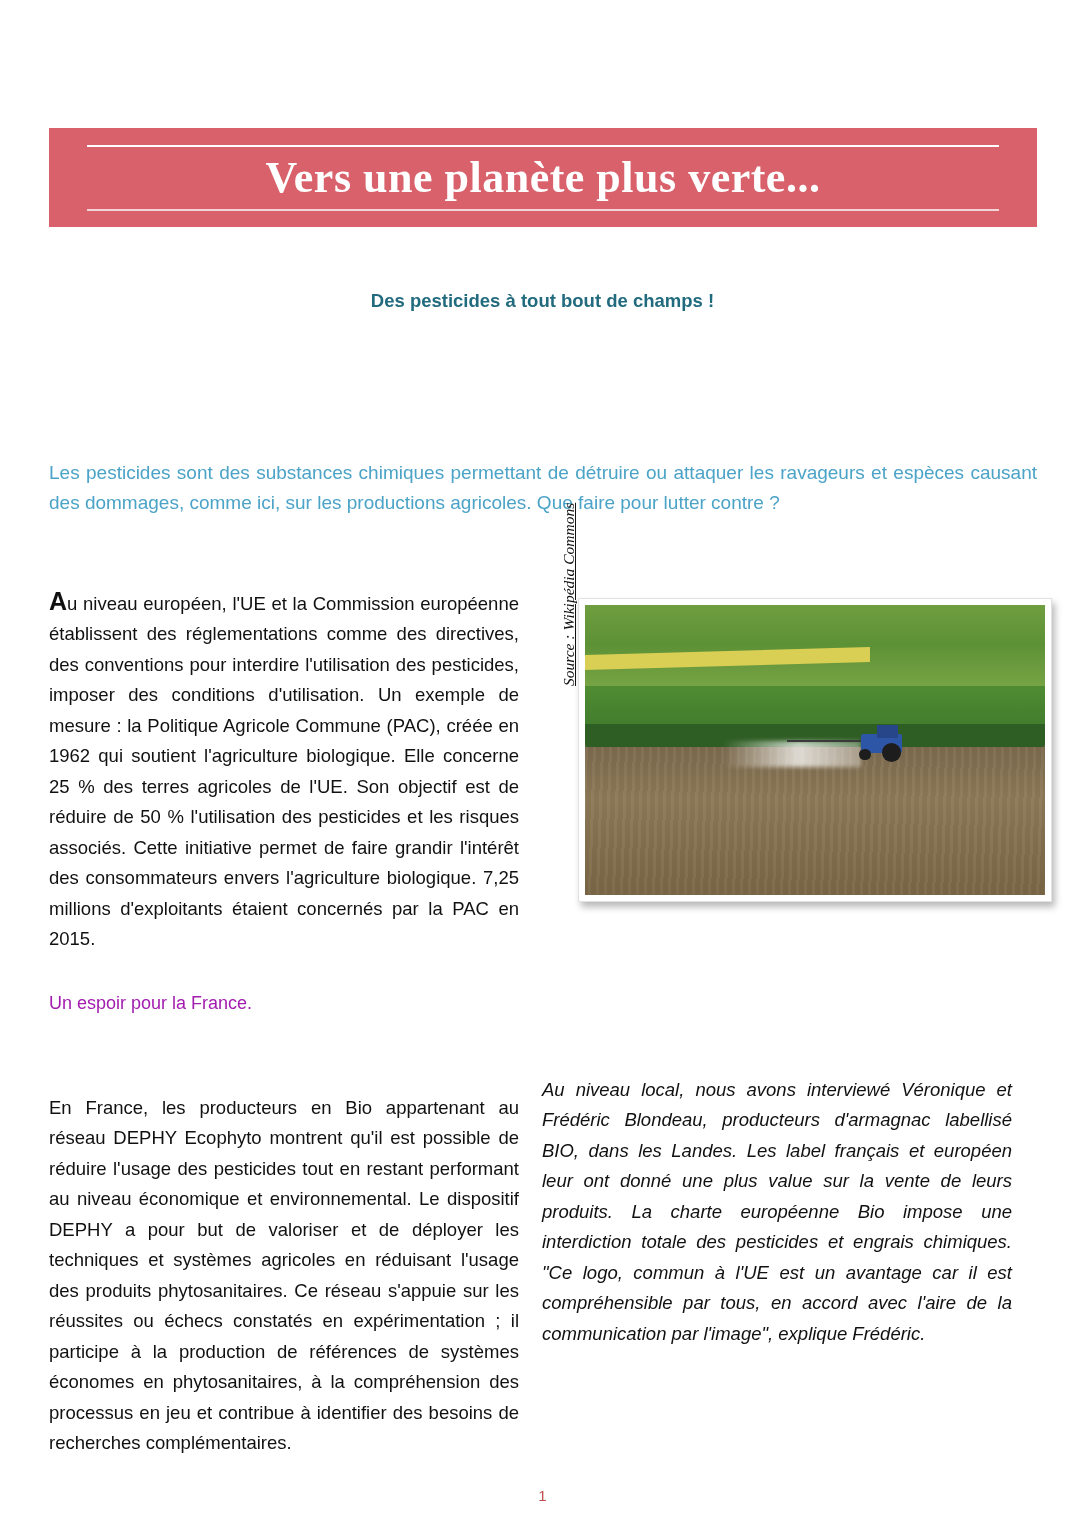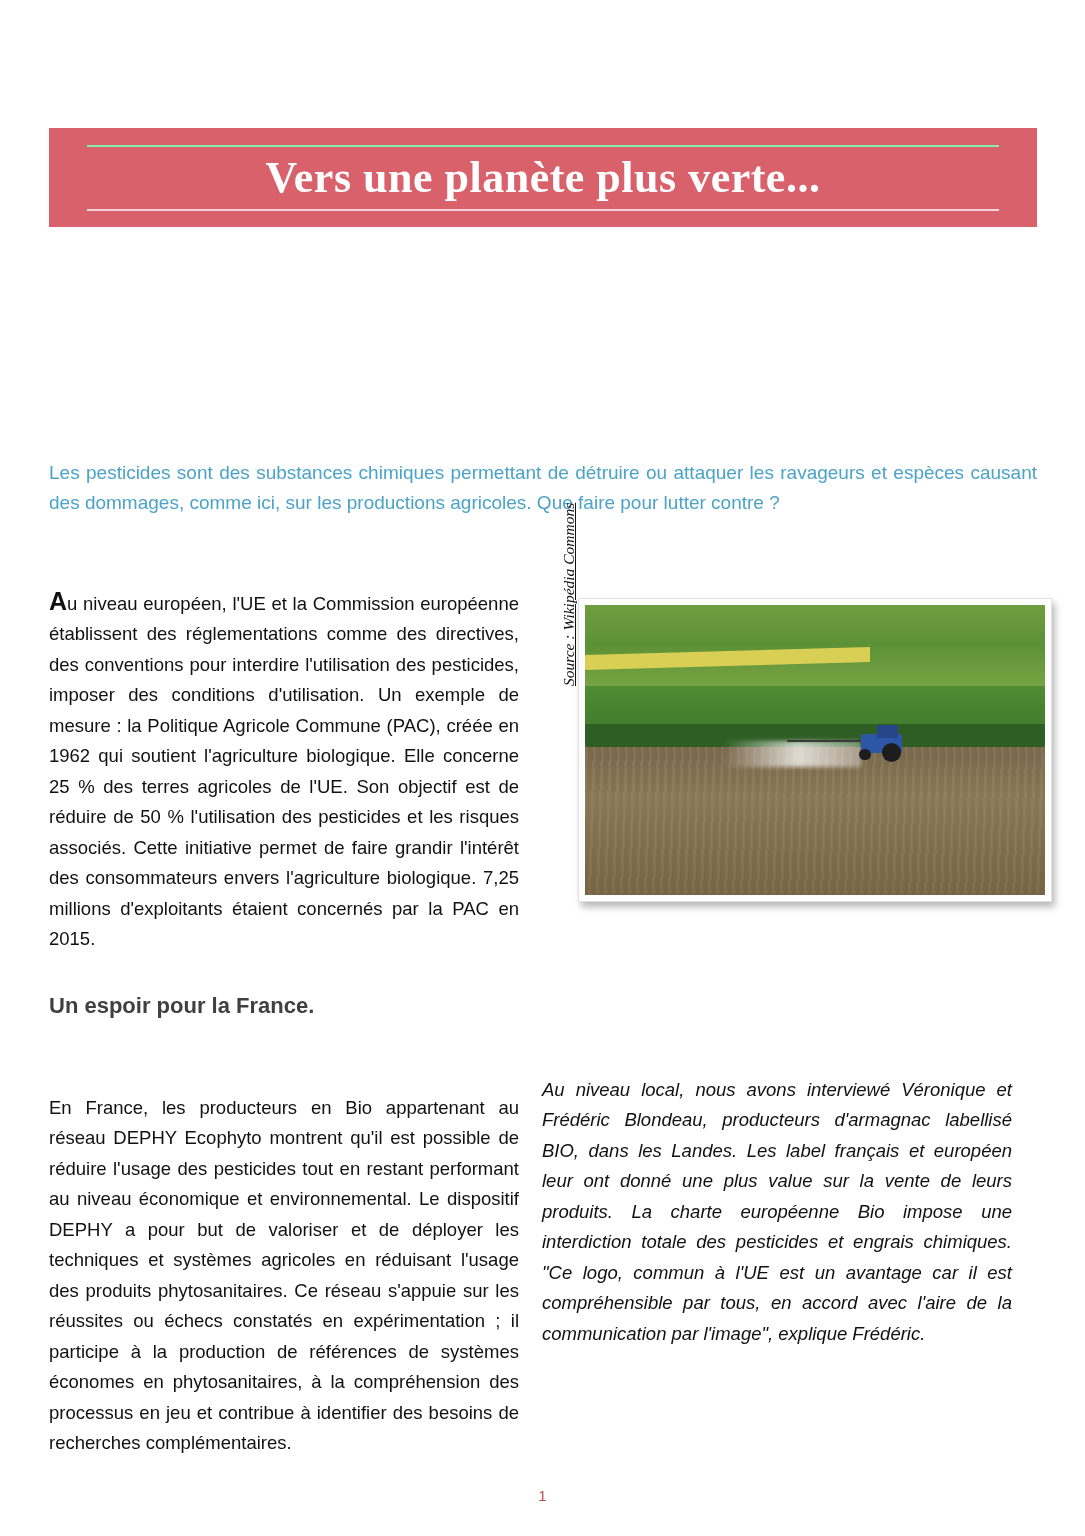--- a/index.html
+++ b/index.html
@@ -30,21 +30,21 @@
     width: 988px;
     height: 99px;
     background: #d9616c;
     display: flex;
     align-items: center;
     justify-content: center;
   }
   .masthead-inner {
     width: 912px;
     height: 62px;
-    border-top: 2px solid #86efac;
+    border-top: 2px solid #ffffff;
     border-bottom: 2px solid #f3d4d7;
     display: flex;
     align-items: center;
     justify-content: center;
   }
   .masthead-title {
     font-family: "Liberation Serif", serif;
     font-weight: bold;
     font-size: 44px;
     letter-spacing: 0.5px;
@@ -90,23 +90,23 @@
     text-align: justify;
     color: #111111;
   }
   .dropcap {
     font-size: 25px;
     font-weight: bold;
     line-height: 0;
   }
 
   .subhead {
-    font-size: 22px;
-    color: #404040;
-    font-weight: bold;
+    font-size: 18px;
+    color: #a21caf;
+    font-weight: normal;
   }
 
   .sub-left {
     position: absolute;
     left: 49px;
     top: 993px;
     width: 470px;
   }
   .col-left-2 {
     position: absolute;
@@ -267,20 +267,21 @@
 <body>
 
 <div class="page">
 
   <div class="masthead">
     <div class="masthead-inner">
       <div class="masthead-title">Vers une planète plus verte...</div>
     </div>
   </div>
 
+  <div class="headline">Des pesticides à tout bout de champs !</div>
 
   <div class="standfirst">Les pesticides sont des substances chimiques permettant de détruire ou attaquer les ravageurs et espèces causant des dommages, comme ici, sur les productions agricoles. Que faire pour lutter contre ?</div>
 
   <div class="col-left">
     <p class="body-text"><span class="dropcap">A</span><span>u niveau européen, l'UE et la Commission européenne établissent des réglementations comme des directives, des conventions pour interdire l'utilisation des pesticides, imposer des conditions d'utilisation. Un exemple de mesure : la Politique Agricole Commune (PAC), créée en 1962 qui soutient l'agriculture biologique. Elle concerne 25 % des terres agricoles de l'UE. Son objectif est de réduire de 50 % l'utilisation des pesticides et les risques associés. Cette initiative permet de faire grandir l'intérêt des consommateurs envers l'agriculture biologique. 7,25 millions d'exploitants étaient concernés par la PAC en 2015.</span></p>
   </div>
 
   <div class="figure">
     <div class="figure-frame">
       <div class="photo">

